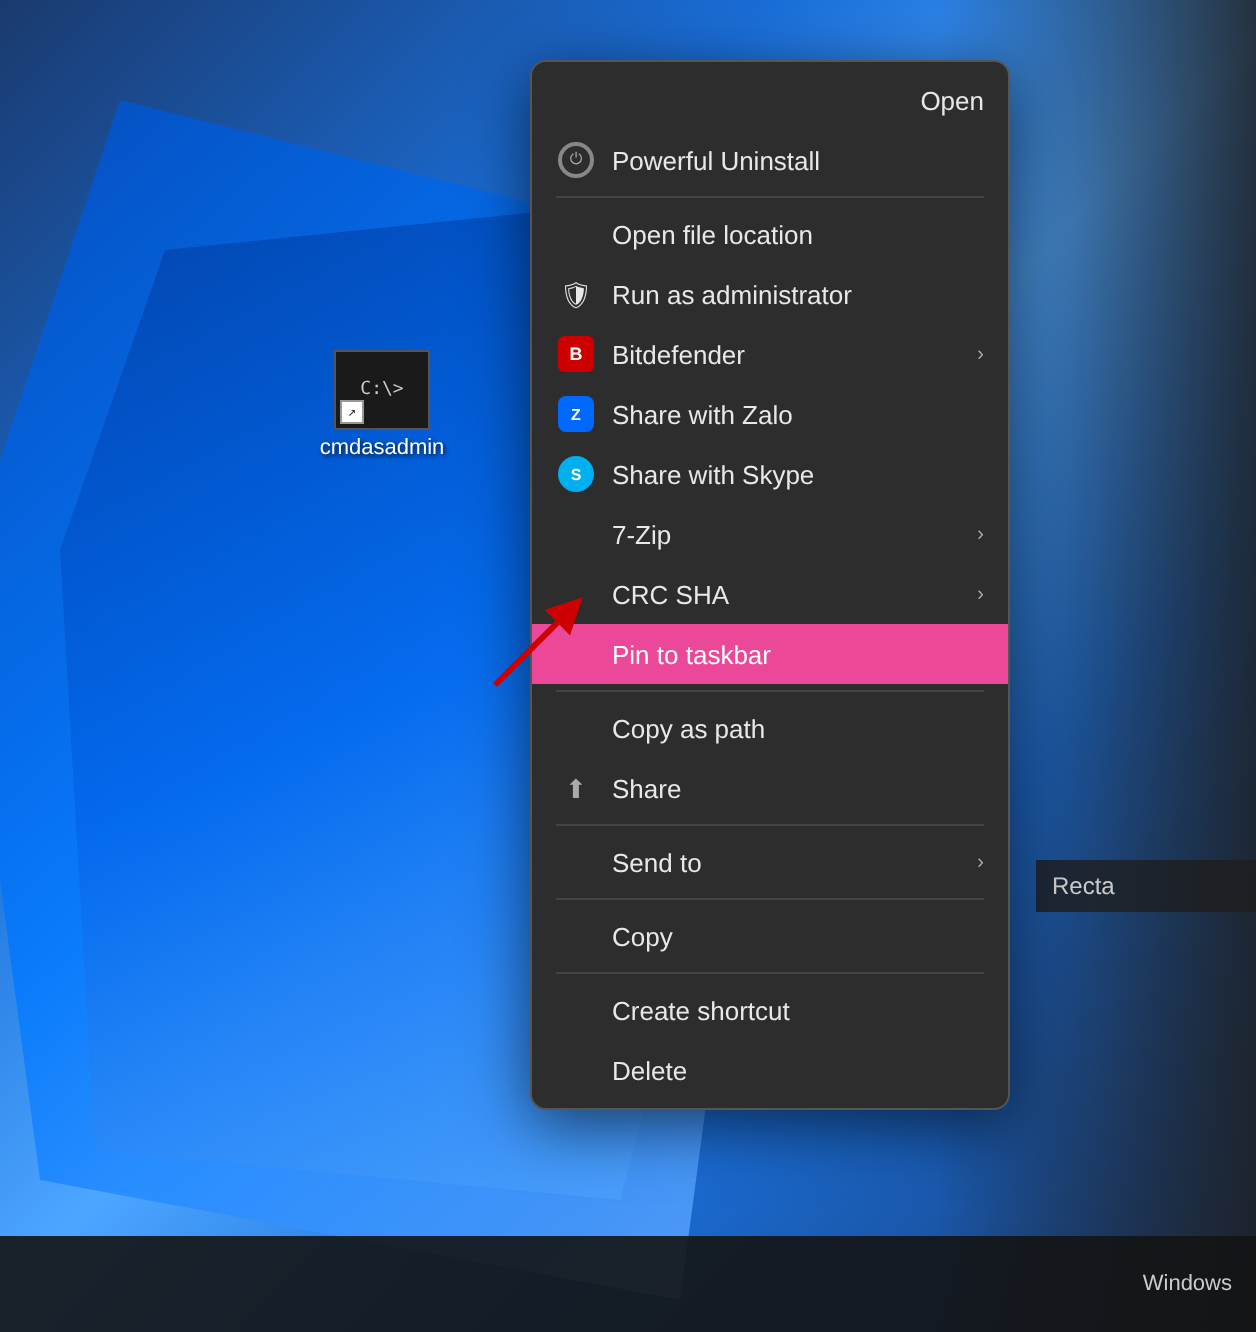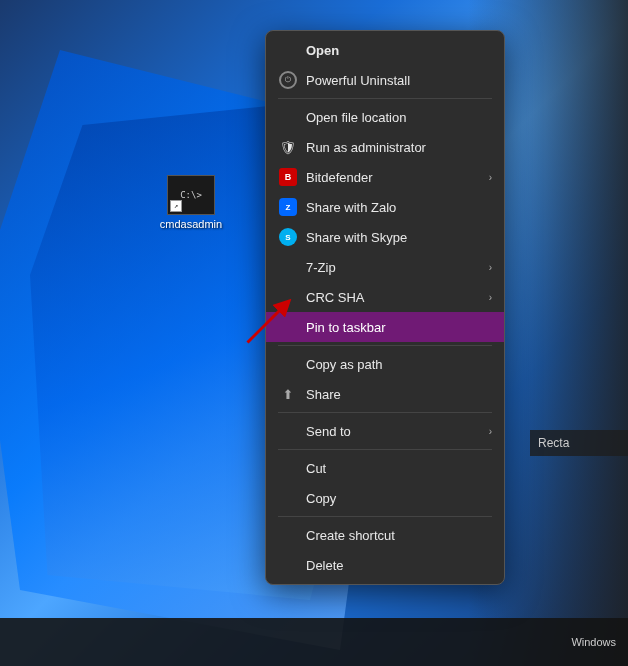--- a/index.html
+++ b/index.html
@@ -128,26 +128,27 @@
       padding: 5px 12px;
       cursor: pointer;
       color: #e8e8e8;
       font-size: 13px;
       min-height: 30px;
       position: relative;
       white-space: nowrap;
     }
 
     .menu-item.highlighted {
-      background: #701a75;
+      background: #ec4899;
       color: #fff;
     }
 
     .menu-item.bold-item {
-      font-weight: 700;
+      font-weight: 400;
+      justify-content: flex-end;
     }
 
     .menu-icon {
       width: 20px;
       height: 20px;
       margin-right: 8px;
       display: flex;
       align-items: center;
       justify-content: center;
       flex-shrink: 0;
@@ -192,21 +193,21 @@
     .taskbar-corner {
       color: #ccc;
       font-size: 11px;
     }
 
     
     .right-panel {
       position: absolute;
       top: 430px;
       right: 0;
-      width: 98px;
+      width: 110px;
       background: rgba(30,30,30,0.8);
       color: #ccc;
       font-size: 12px;
       padding: 6px 8px;
     }
 
     
     .icon-circle-power {
       width: 18px; height: 18px;
       border-radius: 50%;
@@ -344,24 +345,20 @@
     <div class="menu-separator"></div>
 
     <div class="menu-item">
       <span class="menu-icon"></span>
       <span>Send to</span>
       <span class="submenu-arrow">›</span>
     </div>
 
     <div class="menu-separator"></div>
 
-    <div class="menu-item">
-      <span class="menu-icon"></span>
-      <span>Cut</span>
-    </div>
 
     <div class="menu-item">
       <span class="menu-icon"></span>
       <span>Copy</span>
     </div>
 
     <div class="menu-separator"></div>
 
     <div class="menu-item">
       <span class="menu-icon"></span>

